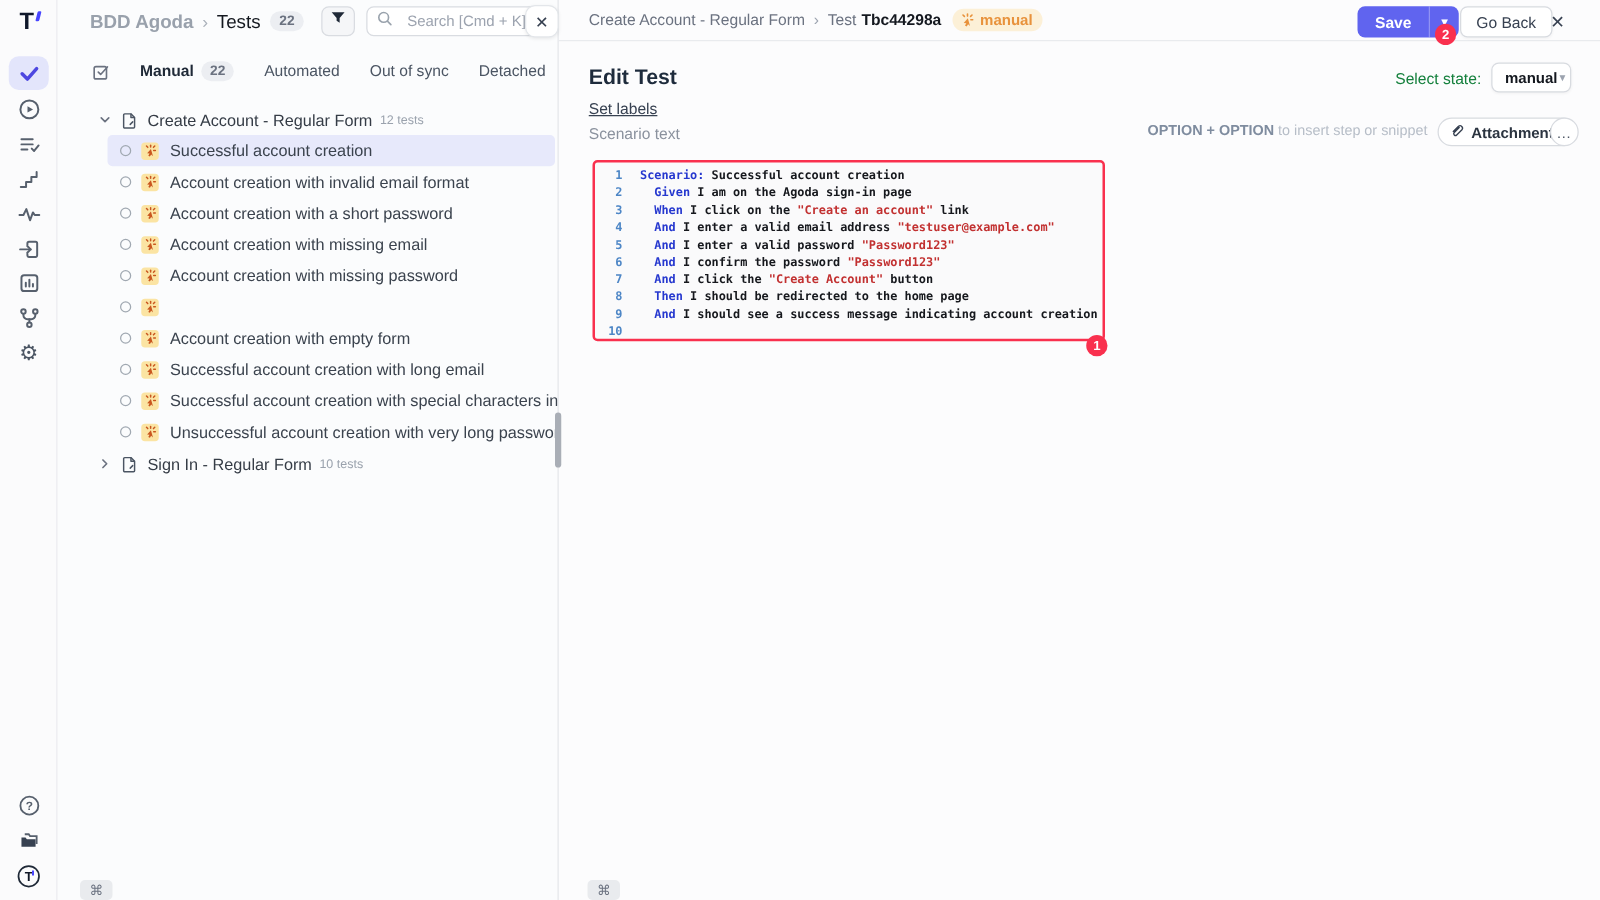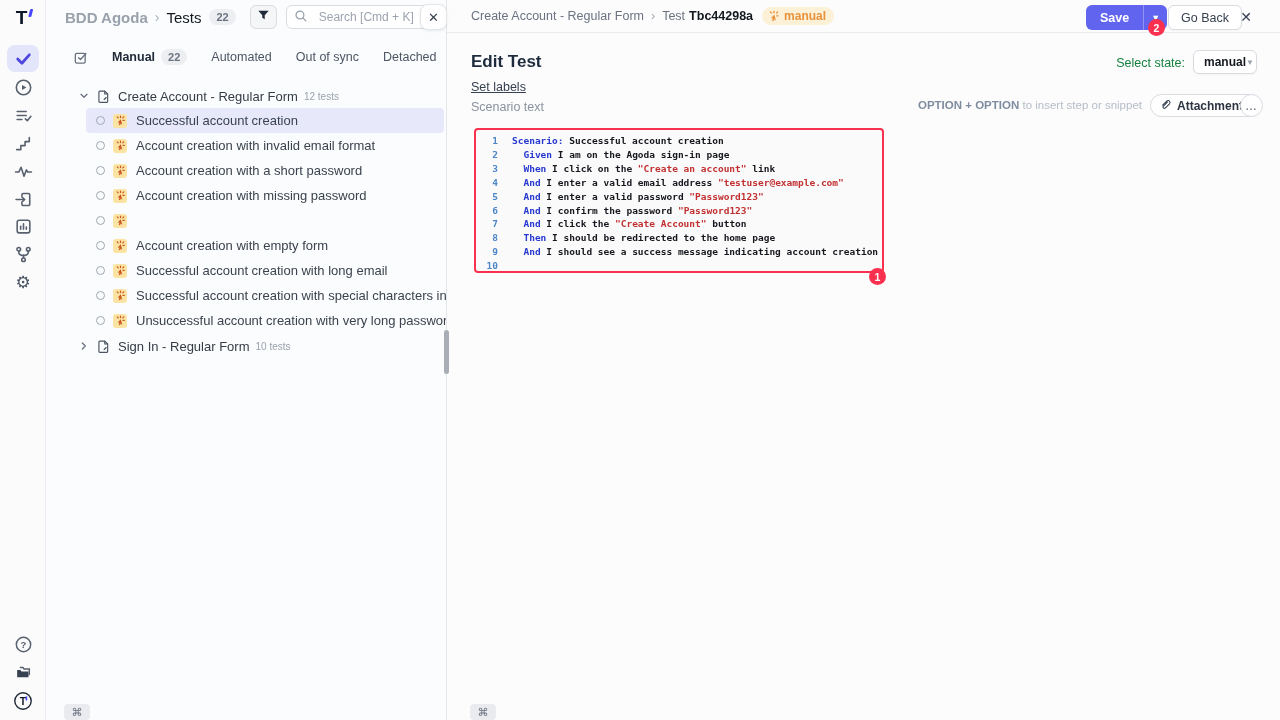--- a/index.html
+++ b/index.html
@@ -10,21 +10,21 @@
   .rail-logo { position:absolute; left:0; top:4px; width:46px; height:28px; display:flex; align-items:center; justify-content:center; font-weight:800; font-size:19px; color:#0f172a; }
   .rail-logo .tick { display:inline-block; width:3px; height:8px; background:#4845ff; transform:skewX(-14deg) translate(1px,-5px); border-radius:1px; }
   .rail-item { position:absolute; left:7px; width:32px; height:27px; border-radius:8px; display:flex; align-items:center; justify-content:center; cursor:pointer; }
   .rail-item.active { background:#e3e5fb; }
   .rail-item svg { display:block; }
   .rail-glyph { font-size:17px; color:#4b5563; line-height:1; }
 
   
   .tree { position:absolute; left:46px; top:0; width:400px; height:720px; background:#fbfcfd; }
   .tree-head { position:absolute; left:0; top:0; width:100%; height:34px; display:flex; align-items:center; }
-  .crumb-project { margin-left:19px; font-size:15px; font-weight:600; color:#99a1ac; }
+  .crumb-project { margin-left:26px; font-size:15px; font-weight:600; color:#99a1ac; }
   .crumb-sep { margin:0 7px; color:#aab1ba; font-size:14px; }
   .crumb-section { font-size:15px; font-weight:400; color:#14181f; }
   .pill-badge { margin-left:8px; background:#eceef2; color:#6b7280; font-size:11px; font-weight:600; border-radius:9px; padding:2px 7px; }
   .filter-btn { margin-left:14px; width:27px; height:24px; border:1px solid #d9dce1; border-radius:6px; background:#f5f6f8; display:flex; align-items:center; justify-content:center; cursor:pointer; }
   .search-box { margin-left:9px; width:142px; height:24px; border:1px solid #d9dce1; border-radius:6px; background:#fff; display:flex; align-items:center; padding:0 7px; gap:12px; }
   .search-box input { border:none; outline:none; width:100%; font-size:12px; color:#374151; background:transparent; font-family:"Liberation Sans", sans-serif; }
   .search-box input::placeholder { color:#9ca3af; }
   .panel-close { position:absolute; left:374px; top:4px; width:27px; height:26px; background:#fff; border:1px solid #e3e6ea; border-radius:8px; box-shadow:0 1px 3px rgba(0,0,0,.08); display:flex; align-items:center; justify-content:center; font-size:13px; color:#374151; cursor:pointer; z-index:6; }
 
   .tabs { position:absolute; left:0; top:44px; width:100%; height:26px; display:flex; align-items:center; }
@@ -289,20 +289,33 @@
   <span class="manual-ic">
     <svg width="11" height="11" viewBox="0 0 13 13" fill="none" stroke="#c9571f" stroke-width="1.4" stroke-linecap="round">
       <path d="M2.6 2.2 L3.8 3.4"></path>
               <path d="M6.5 1.4 V3.1"></path>
               <path d="M10.4 2.2 L9.2 3.4"></path>
               <path d="M11 6.3 H9.4"></path>
       <path d="M6.8 5 L3.2 9 l2.3 .3 -1.2 2 1.5 .8 1.2 -2 1.7 1.6 Z" fill="#c9571f" stroke="none"></path>
     </svg>
   </span>
 <span class="test-label">Account creation with a short password</span>
+        </div>
+        <div class="test-row">
+          <span class="state-circle"></span>
+  <span class="manual-ic">
+    <svg width="11" height="11" viewBox="0 0 13 13" fill="none" stroke="#c9571f" stroke-width="1.4" stroke-linecap="round">
+      <path d="M2.6 2.2 L3.8 3.4"></path>
+              <path d="M6.5 1.4 V3.1"></path>
+              <path d="M10.4 2.2 L9.2 3.4"></path>
+              <path d="M11 6.3 H9.4"></path>
+      <path d="M6.8 5 L3.2 9 l2.3 .3 -1.2 2 1.5 .8 1.2 -2 1.7 1.6 Z" fill="#c9571f" stroke="none"></path>
+    </svg>
+  </span>
+<span class="test-label">Account creation with missing email</span>
         </div>
         <div class="test-row">
           <span class="state-circle"></span>
   <span class="manual-ic">
     <svg width="11" height="11" viewBox="0 0 13 13" fill="none" stroke="#c9571f" stroke-width="1.4" stroke-linecap="round">
       <path d="M2.6 2.2 L3.8 3.4"></path>
               <path d="M6.5 1.4 V3.1"></path>
               <path d="M10.4 2.2 L9.2 3.4"></path>
               <path d="M11 6.3 H9.4"></path>
       <path d="M6.8 5 L3.2 9 l2.3 .3 -1.2 2 1.5 .8 1.2 -2 1.7 1.6 Z" fill="#c9571f" stroke="none"></path>

